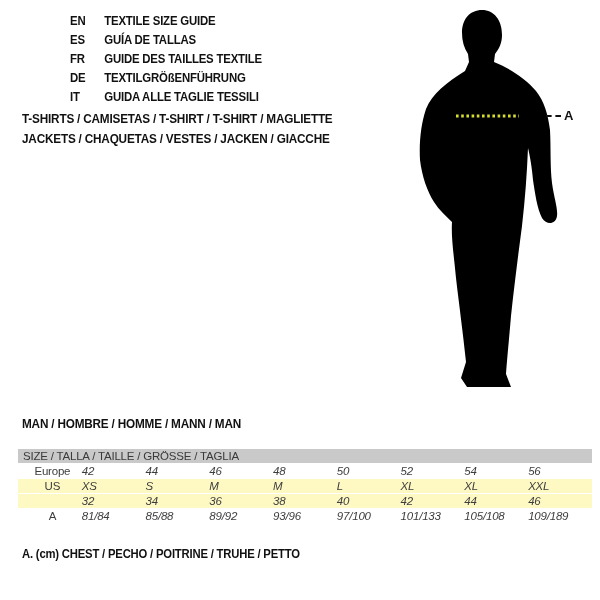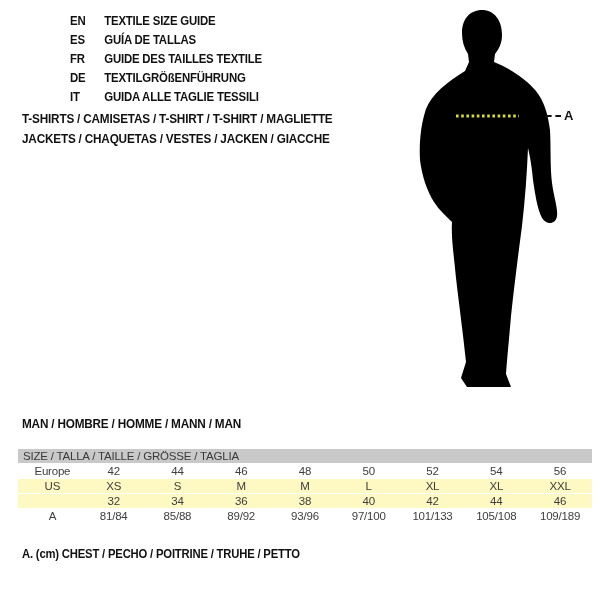--- a/index.html
+++ b/index.html
@@ -30,21 +30,21 @@
 
   
   .size-table{left:18px;top:448px;width:574px;border-collapse:separate;
               border-spacing:0 1px;font-size:11.5px;color:#3d3d3d;
               letter-spacing:-.2px;table-layout:fixed;}
   .size-table th,.size-table td{padding:0;height:14px;font-weight:normal;
               vertical-align:middle;white-space:nowrap;margin-left:16px;}
   .size-table .tbl-header{background:#c9c9c9;text-align:left;padding-left:5px;
               color:#3a3a3a;height:14px;}
   .size-table .row-label{width:62px;text-align:center;padding-left:5px;}
-  .size-table td{text-align:center;}
+  .size-table td{font-style:italic;}
   .size-table tr.shaded td,.size-table tr.shaded th{background:#fef9c3;}
 
   
   .footnote{left:22px;top:547px;font-size:12px;font-weight:bold;
             letter-spacing:-.2px;transform:scaleX(.94);transform-origin:left;}
 </style>
 </head>
 <body>
 
 <div class="abs lang-list">

